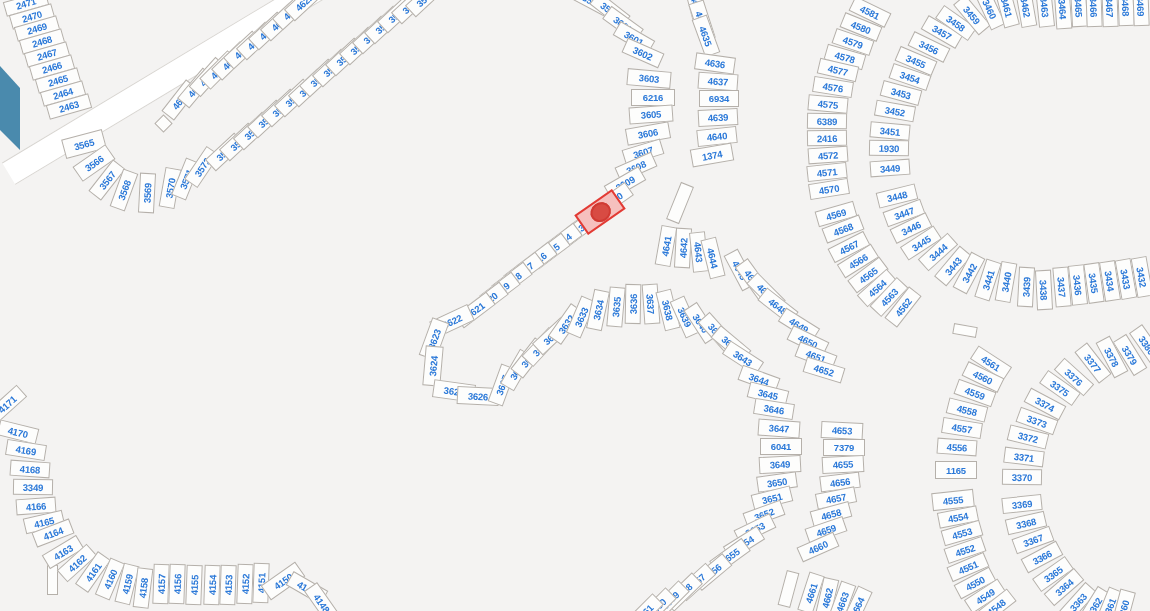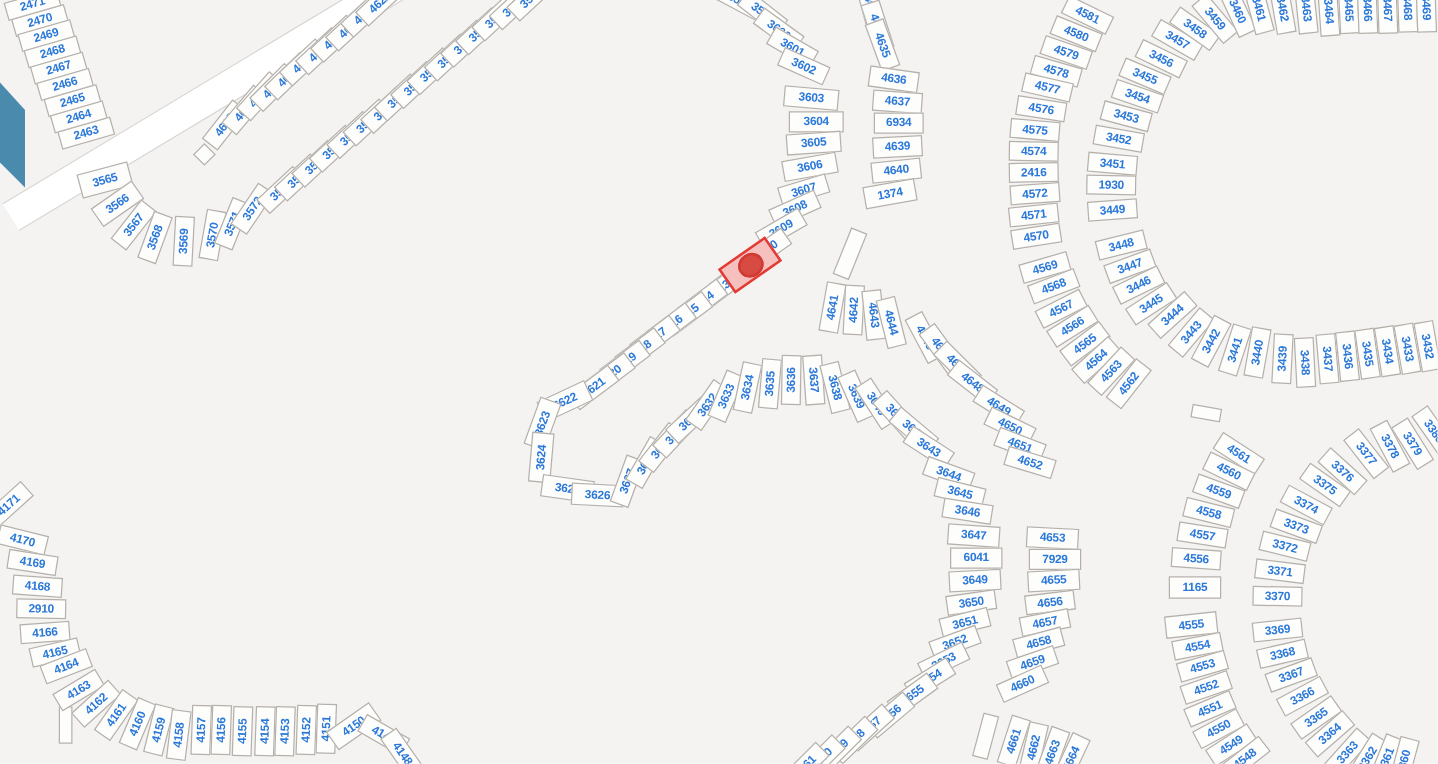--- a/index.html
+++ b/index.html
@@ -210,21 +210,21 @@
     <div class="lot" style="left: 614px; top: 30px; width: 40px; height: 16px; transform: rotate(30deg);">
       <span>3601</span>
     </div>
     <div class="lot" style="left: 623px; top: 45px; width: 40px; height: 16px; transform: rotate(24deg);">
       <span>3602</span>
     </div>
     <div class="lot" style="left: 627px; top: 69.5px; width: 44px; height: 17px; transform: rotate(5deg);">
       <span>3603</span>
     </div>
     <div class="lot" style="left: 631px; top: 88.5px; width: 44px; height: 17px; transform: rotate(0deg);">
-      <span>3604</span>
+      <span>6216</span>
     </div>
     <div class="lot" style="left: 629px; top: 105.5px; width: 44px; height: 17px; transform: rotate(-4deg);">
       <span>3605</span>
     </div>
     <div class="lot" style="left: 626px; top: 124.5px; width: 44px; height: 17px; transform: rotate(-10deg);">
       <span>3606</span>
     </div>
     <div class="lot" style="left: 623px; top: 144px; width: 40px; height: 16px; transform: rotate(-17deg);">
       <span>3607</span>
     </div>
@@ -447,21 +447,21 @@
     <div class="lot" style="left: 796px; top: 348px; width: 40px; height: 16px; transform: rotate(21deg);">
       <span>4651</span>
     </div>
     <div class="lot" style="left: 804px; top: 362px; width: 40px; height: 16px; transform: rotate(17deg);">
       <span>4652</span>
     </div>
     <div class="lot" style="left: 821px; top: 421.5px; width: 42px; height: 17px; transform: rotate(3deg);">
       <span>4653</span>
     </div>
     <div class="lot" style="left: 823px; top: 438.5px; width: 42px; height: 17px; transform: rotate(0deg);">
-      <span>7929</span>
+      <span>7379</span>
     </div>
     <div class="lot" style="left: 822px; top: 455.5px; width: 42px; height: 17px; transform: rotate(-3deg);">
       <span>4655</span>
     </div>
     <div class="lot" style="left: 820px; top: 474px; width: 40px; height: 16px; transform: rotate(-7deg);">
       <span>4656</span>
     </div>
     <div class="lot" style="left: 816px; top: 490px; width: 40px; height: 16px; transform: rotate(-11deg);">
       <span>4657</span>
     </div>
@@ -501,21 +501,21 @@
     <div class="lot" style="left: 818px; top: 62px; width: 40px; height: 16px; transform: rotate(13deg);">
       <span>4577</span>
     </div>
     <div class="lot" style="left: 813px; top: 79px; width: 40px; height: 16px; transform: rotate(9deg);">
       <span>4576</span>
     </div>
     <div class="lot" style="left: 808px; top: 96px; width: 40px; height: 16px; transform: rotate(5deg);">
       <span>4575</span>
     </div>
     <div class="lot" style="left: 807px; top: 113px; width: 40px; height: 16px; transform: rotate(1deg);">
-      <span>4574</span>
+      <span>6389</span>
     </div>
     <div class="lot" style="left: 807px; top: 130px; width: 40px; height: 16px; transform: rotate(-1deg);">
       <span>2416</span>
     </div>
     <div class="lot" style="left: 808px; top: 147px; width: 40px; height: 16px; transform: rotate(-4deg);">
       <span>4572</span>
     </div>
     <div class="lot" style="left: 807px; top: 164px; width: 40px; height: 16px; transform: rotate(-6deg);">
       <span>4571</span>
     </div>
@@ -774,21 +774,21 @@
     <div class="lot" style="left: -2px; top: 424px; width: 40px; height: 16px; transform: rotate(14deg);">
       <span>4170</span>
     </div>
     <div class="lot" style="left: 6px; top: 442px; width: 40px; height: 16px; transform: rotate(9deg);">
       <span>4169</span>
     </div>
     <div class="lot" style="left: 10px; top: 461px; width: 40px; height: 16px; transform: rotate(4deg);">
       <span>4168</span>
     </div>
     <div class="lot" style="left: 13px; top: 479px; width: 40px; height: 16px; transform: rotate(1deg);">
-      <span>2910</span>
+      <span>3349</span>
     </div>
     <div class="lot" style="left: 16px; top: 498px; width: 40px; height: 16px; transform: rotate(-4deg);">
       <span>4166</span>
     </div>
     <div class="lot" style="left: 24px; top: 514px; width: 40px; height: 16px; transform: rotate(-13deg);">
       <span>4165</span>
     </div>
     <div class="lot" style="left: 33px; top: 525px; width: 40px; height: 16px; transform: rotate(-21deg);">
       <span>4164</span>
     </div>

